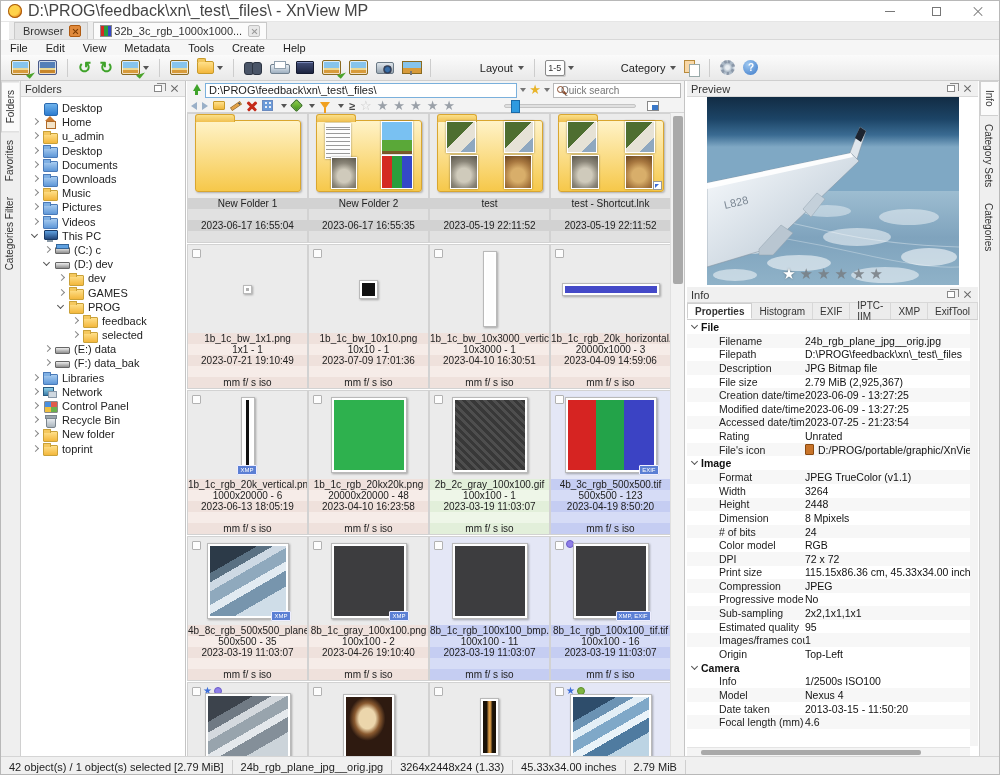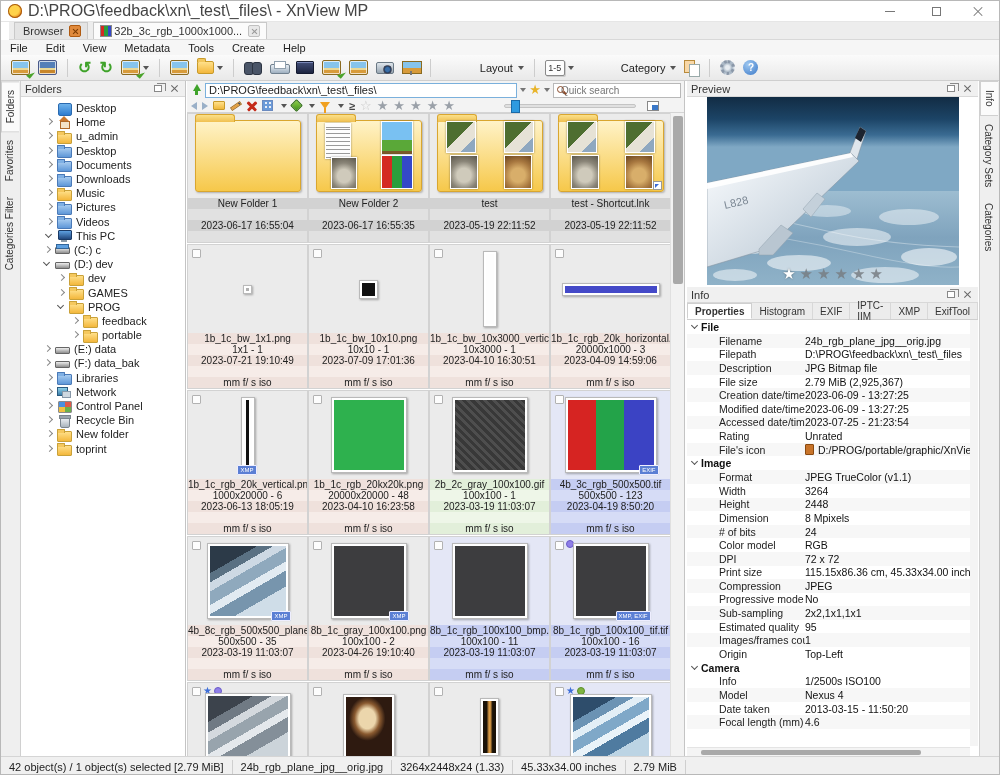--- a/index.html
+++ b/index.html
@@ -86,21 +86,21 @@
   .phead .ptitle{flex:1;}
   .pbtn{width:14px;height:12px;display:flex;align-items:center;justify-content:center;margin-left:2px;}
   .float-ico{position:relative;width:8px;height:7px;border:1px solid #888;background:#fff;}
   .float-ico::before{content:"";position:absolute;left:2px;top:-3px;width:8px;height:7px;border:1px solid #888;border-bottom:none;border-left:none;}
   .xsmall{position:relative;width:7px;height:7px;}
   .xsmall::before,.xsmall::after{content:"";position:absolute;left:-1px;top:3px;width:9px;height:1px;background:#666;}
   .xsmall::before{transform:rotate(45deg);}.xsmall::after{transform:rotate(-45deg);}
   .tree{position:absolute;top:17px;left:0;right:0;bottom:0;overflow:hidden;padding-top:3px;}
   .ti{height:14.2px;display:flex;align-items:center;font-size:11px;color:#222;white-space:nowrap;}
   .ti .chev{margin-right:2px;}
-  .d0{padding-left:22px;} .d1{padding-left:20px;} .d2{padding-left:34px;} .d3{padding-left:48px;}
+  .d0{padding-left:8px;} .d1{padding-left:20px;} .d2{padding-left:34px;} .d3{padding-left:48px;}
   .chev{width:12px;height:12px;position:relative;flex:0 0 12px;}
   .chev.cl::before{content:"";position:absolute;left:4px;top:3px;width:4px;height:4px;border:solid #888;border-width:1px 1px 0 0;transform:rotate(45deg);}
   .chev.op::before{content:"";position:absolute;left:3px;top:2px;width:4px;height:4px;border:solid #555;border-width:1px 1px 0 0;transform:rotate(135deg);}
   .tic{width:14px;height:13px;flex:0 0 14px;margin-right:5px;position:relative;}
   .tic-folder::before{content:"";position:absolute;left:0;top:3px;width:13px;height:9px;background:linear-gradient(#ffe08a,#f3b73c);border:1px solid #c9a139;border-radius:1px;}
   .tic-folder::after{content:"";position:absolute;left:0;top:1px;width:6px;height:3px;background:#f5c85e;border:1px solid #c9a139;border-bottom:none;border-radius:1px 1px 0 0;}
   .tic-folder.bluef::before{background:linear-gradient(#a8ccf0,#5e97d8);border-color:#4a7ab8;}
   .tic-folder.bluef::after{background:#7fb0e4;border-color:#4a7ab8;}
   .tic-desktop::before{content:"";position:absolute;left:1px;top:1px;width:12px;height:11px;border-radius:2px;background:linear-gradient(#6fb3ec,#2d7cd0);border:1px solid #2a6ab0;}
   .tic-home::before{content:"";position:absolute;left:2px;top:0;width:0;height:0;border-left:5px solid transparent;border-right:5px solid transparent;border-bottom:5px solid #c87830;}
@@ -460,21 +460,21 @@
             <span>PROG</span>
           </div>
         <div class="ti d3">
             <span class="chev cl"></span>
             <span class="tic tic-folder"></span>
             <span>feedback</span>
           </div>
         <div class="ti d3">
             <span class="chev cl"></span>
             <span class="tic tic-folder"></span>
-            <span>portable</span>
+            <span>selected</span>
           </div>
         <div class="ti d1">
             <span class="chev cl"></span>
             <span class="tic tic-drive"></span>
             <span>(E:) data</span>
           </div>
         <div class="ti d1">
             <span class="chev cl"></span>
             <span class="tic tic-drive"></span>
             <span>(F:) data_bak</span>

